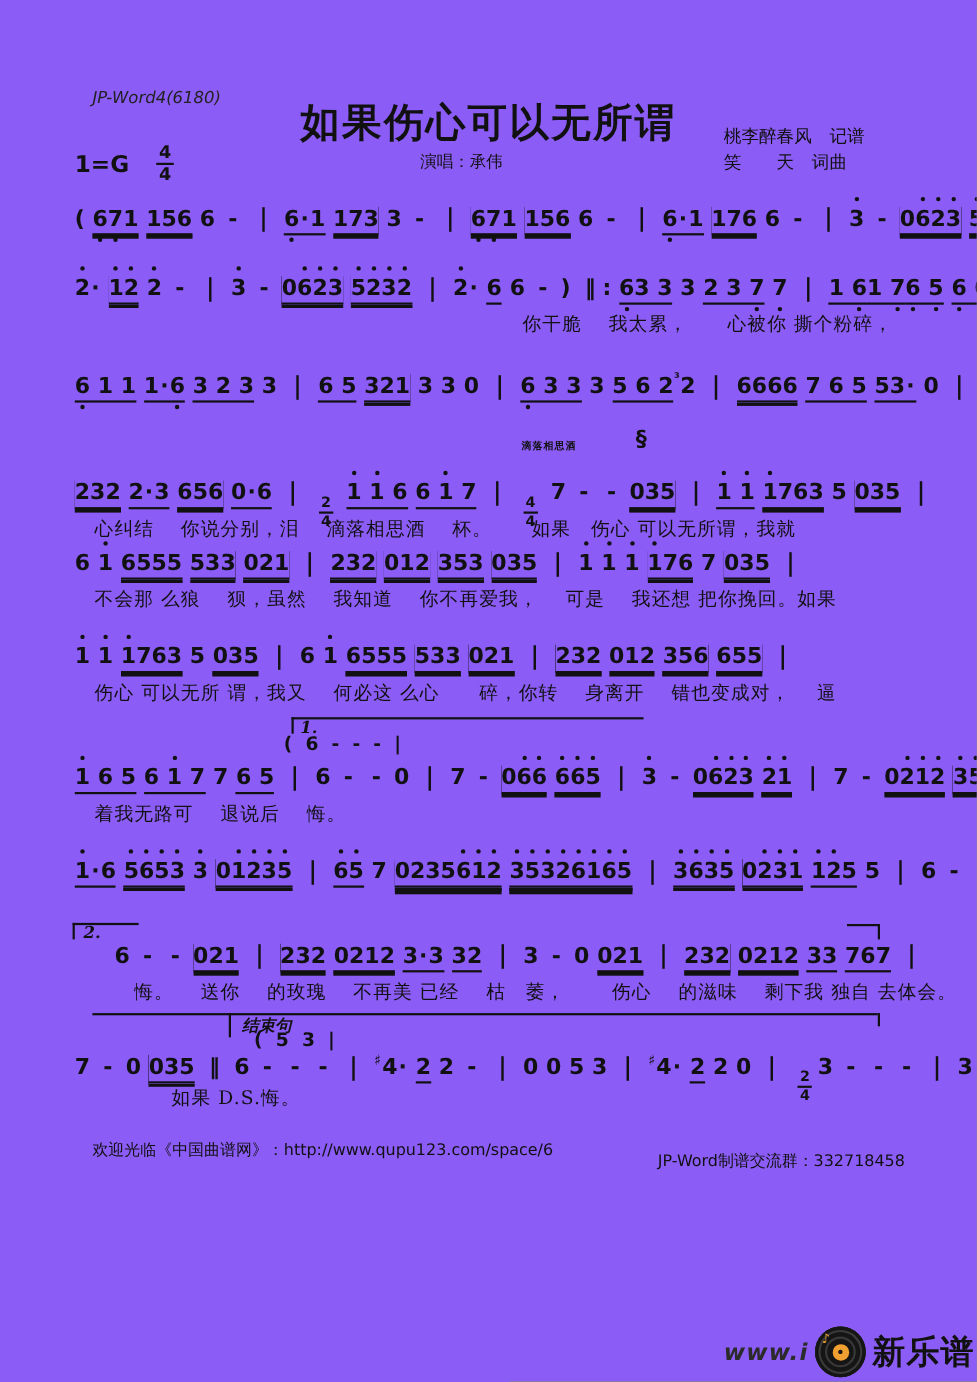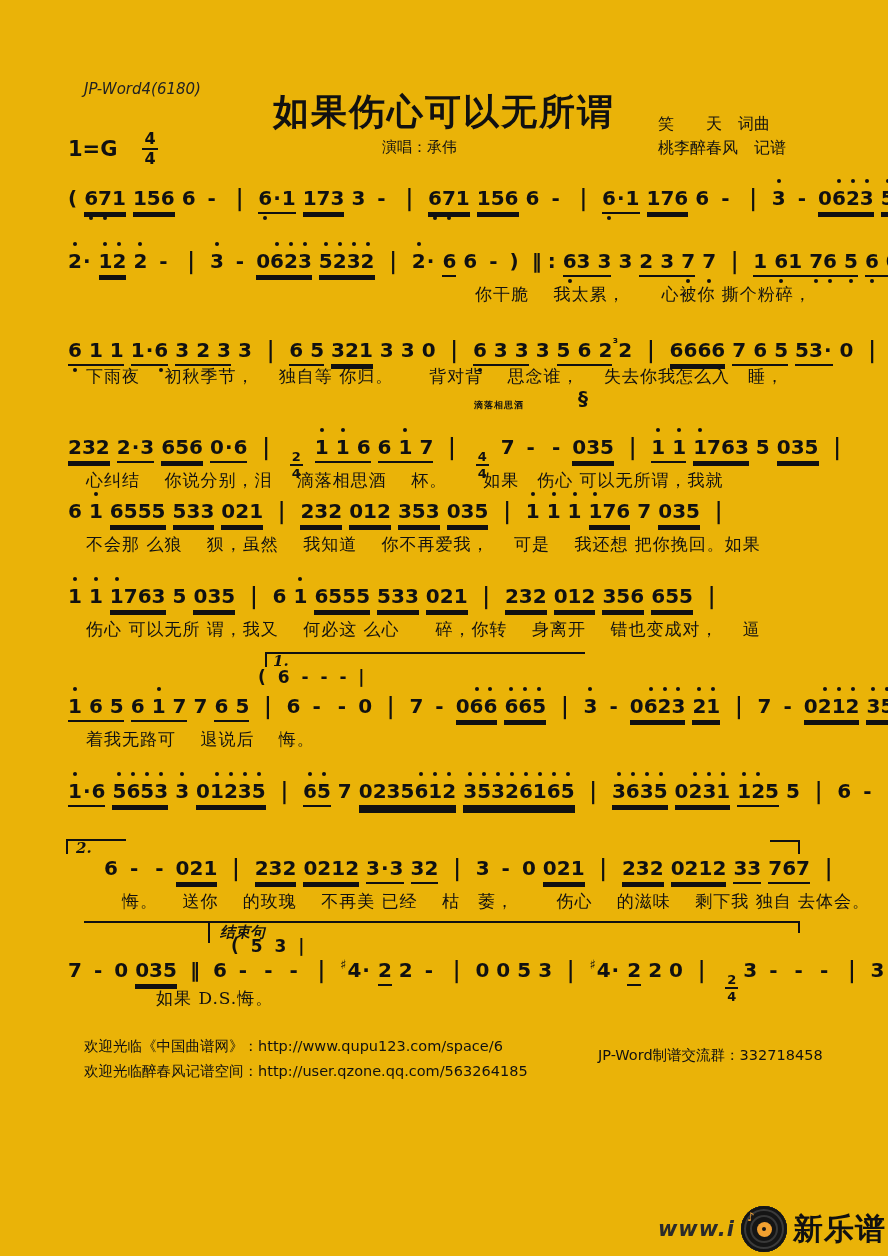--- a/index.html
+++ b/index.html
@@ -1,16 +1,16 @@
 <!DOCTYPE html>
 <html><head>
 <meta charset="utf-8">
 <style>
   html,body{margin:0;padding:0;background:#888;}
-  #page{position:relative;width:888px;height:1256px;background:#eab308;margin:0 auto;
+  #page{position:relative;width:888px;height:1256px;background:#8b5cf6;margin:0 auto;
         font-family:"DejaVu Sans",sans-serif;color:#111;overflow:hidden;}
   .abs{position:absolute;}
   
   .brand{left:84px;top:80px;font-style:italic;font-size:15px;color:#222;}
   .title{left:194px;top:88px;width:500px;text-align:center;font-size:36px;font-weight:bold;letter-spacing:2px;}
   .credits{left:658px;top:112px;width:210px;font-size:16px;line-height:24px;font-weight:500;}
   .singer{left:382px;top:138px;font-size:15px;}
   .keysig{left:68px;top:131px;font-size:21px;font-weight:bold;display:flex;align-items:center;gap:20px;}
   .keysig .ts{font-size:16px;vertical-align:middle;}
   
@@ -57,43 +57,42 @@
   .vinyl .note{position:absolute;left:6px;top:4px;color:#f0a030;font-size:12px;font-weight:bold;}
   .wm-name{font-weight:bold;font-size:30px;letter-spacing:1px;color:#111;}
 </style>
 </head>
 <body>
 
 <div id="page">
   <div class="abs brand">JP-Word4(6180)</div>
   <div class="abs title">如果伤心可以无所谓</div>
   <div class="abs credits">
+    <div>桃李醉春风　记谱</div>
     <div>笑　　天　词曲</div>
-    <div>桃李醉春风　记谱</div>
   </div>
   <div class="abs singer">演唱：承伟</div>
   <div class="abs keysig">
     <span>1=G</span>
     <span class="ts">
       <span>4</span>
       <span>4</span>
     </span>
   </div>
 
   <div id="score">
       <div class="system" style="top: 185px;">
         <div class="notation"><span class="n">(</span><span class="sp"> </span><span class="g u2"><span class="n db">6</span><span class="n db">7</span><span class="n">1</span></span><span class="sp"> </span><span class="g u2"><span class="n">1</span><span class="n">5</span><span class="n">6</span></span><span class="sp"> </span><span class="n">6</span><span class="sp"> </span><span class="n dash">-</span><span class="sp"> </span><span class="n bar">|</span><span class="sp"> </span><span class="g u1"><span class="n db">6</span><span class="n mid">·</span><span class="n">1</span></span><span class="sp"> </span><span class="g u2"><span class="n">1</span><span class="n">7</span><span class="n">3</span></span><span class="sp"> </span><span class="n">3</span><span class="sp"> </span><span class="n dash">-</span><span class="sp"> </span><span class="n bar">|</span><span class="sp"> </span><span class="g u2"><span class="n db">6</span><span class="n db">7</span><span class="n">1</span></span><span class="sp"> </span><span class="g u2"><span class="n">1</span><span class="n">5</span><span class="n">6</span></span><span class="sp"> </span><span class="n">6</span><span class="sp"> </span><span class="n dash">-</span><span class="sp"> </span><span class="n bar">|</span><span class="sp"> </span><span class="g u1"><span class="n db">6</span><span class="n mid">·</span><span class="n">1</span></span><span class="sp"> </span><span class="g u2"><span class="n">1</span><span class="n">7</span><span class="n">6</span></span><span class="sp"> </span><span class="n">6</span><span class="sp"> </span><span class="n dash">-</span><span class="sp"> </span><span class="n bar">|</span><span class="sp"> </span><span class="n da">3</span><span class="sp"> </span><span class="n dash">-</span><span class="sp"> </span><span class="g u2"><span class="n">0</span><span class="n da">6</span><span class="n da">2</span><span class="n da">3</span></span><span class="sp"> </span><span class="g u2"><span class="n da">5</span></span><span class="sp"> </span></div>
       </div>
       <div class="system" style="top: 248px;">
         <div class="notation"><span class="n da">2</span><span class="n mid">·</span><span class="sp"> </span><span class="g u2"><span class="n da">1</span><span class="n da">2</span></span><span class="sp"> </span><span class="n da">2</span><span class="sp"> </span><span class="n dash">-</span><span class="sp"> </span><span class="n bar">|</span><span class="sp"> </span><span class="n da">3</span><span class="sp"> </span><span class="n dash">-</span><span class="sp"> </span><span class="g u2"><span class="n">0</span><span class="n da">6</span><span class="n da">2</span><span class="n da">3</span></span><span class="sp"> </span><span class="g u2"><span class="n da">5</span><span class="n da">2</span><span class="n da">3</span><span class="n da">2</span></span><span class="sp"> </span><span class="n bar">|</span><span class="sp"> </span><span class="n da">2</span><span class="n mid">·</span><span class="sp"> </span><span class="g u1"><span class="n">6</span></span><span class="sp"> </span><span class="n">6</span><span class="sp"> </span><span class="n dash">-</span><span class="sp"> </span><span class="n">)</span><span class="sp"> </span><span class="n thick">‖</span><span class="n">:</span><span class="sp"> </span><span class="g u1"><span class="n db">6</span><span class="n">3</span><span class="sp"> </span><span class="n">3</span></span><span class="sp"> </span><span class="n">3</span><span class="sp"> </span><span class="g u1"><span class="n">2</span><span class="sp"> </span><span class="n">3</span><span class="sp"> </span><span class="n db">7</span></span><span class="sp"> </span><span class="n db">7</span><span class="sp"> </span><span class="n bar">|</span><span class="sp"> </span><span class="g u1"><span class="n">1</span><span class="sp"> </span><span class="n db">6</span></span><span class="g u1"><span class="n">1</span><span class="sp"> </span><span class="n db">7</span></span><span class="g u1"><span class="n db">6</span><span class="sp"> </span><span class="n db">5</span></span><span class="sp"> </span><span class="g u1"><span class="n db">6</span><span class="sp"> </span><span class="n">0</span></span><span class="sp"> </span></div>
         <div class="lyrics" style="margin-left: 407px;">你干脆　 我太累，　　心被你 撕个粉碎，</div>
       </div>
       <div class="system" style="top: 330px;">
         <div class="notation"><span class="g u1"><span class="n db">6</span><span class="sp"> </span><span class="n">1</span><span class="sp"> </span><span class="n">1</span></span><span class="sp"> </span><span class="g u1"><span class="n">1</span><span class="n mid">·</span><span class="n db">6</span></span><span class="sp"> </span><span class="g u1"><span class="n">3</span><span class="sp"> </span><span class="n">2</span><span class="sp"> </span><span class="n">3</span></span><span class="sp"> </span><span class="n">3</span><span class="sp"> </span><span class="n bar">|</span><span class="sp"> </span><span class="g u1"><span class="n">6</span><span class="sp"> </span><span class="n">5</span></span><span class="sp"> </span><span class="g u2"><span class="n">3</span><span class="n">2</span><span class="n">1</span></span><span class="sp"> </span><span class="n">3</span><span class="sp"> </span><span class="n">3</span><span class="sp"> </span><span class="n">0</span><span class="sp"> </span><span class="n bar">|</span><span class="sp"> </span><span class="g u1"><span class="n db">6</span><span class="sp"> </span><span class="n">3</span><span class="sp"> </span><span class="n">3</span></span><span class="sp"> </span><span class="n">3</span><span class="sp"> </span><span class="g u1"><span class="n">5</span><span class="sp"> </span><span class="n">6</span><span class="sp"> </span><span class="n">2</span></span><span class="n trip">³</span><span class="n">2</span><span class="sp"> </span><span class="n bar">|</span><span class="sp"> </span><span class="g u2"><span class="n">6</span><span class="n">6</span><span class="n">6</span><span class="n">6</span></span><span class="sp"> </span><span class="g u1"><span class="n">7</span><span class="sp"> </span><span class="n">6</span><span class="sp"> </span><span class="n">5</span></span><span class="sp"> </span><span class="g u1"><span class="n">5</span><span class="n">3</span><span class="n mid">·</span></span><span class="sp"> </span><span class="n">0</span><span class="sp"> </span><span class="n bar">|</span></div>
-        <div class="lyrics" style="margin-left: 18px;">下雨夜　 初秋季节，　 独自等 你归。　　背对背　 思念谁，　 失去你我怎么入　睡，</div>
       </div>
       <div class="system" style="top: 434px;">
         <div class="notation"><span class="g u2"><span class="n">2</span><span class="n">3</span><span class="n">2</span></span><span class="sp"> </span><span class="g u1"><span class="n">2</span><span class="n mid">·</span><span class="n">3</span></span><span class="sp"> </span><span class="g u2"><span class="n">6</span><span class="n">5</span><span class="n">6</span></span><span class="sp"> </span><span class="g u1"><span class="n">0</span><span class="n mid">·</span><span class="n">6</span></span><span class="sp"> </span><span class="n bar">|</span><span class="sp"> </span><span class="ts">
             <span>2</span>
             <span>4</span>
           </span><span class="sp"> </span><span class="g u1"><span class="n da">1</span><span class="sp"> </span><span class="n da">1</span><span class="sp"> </span><span class="n">6</span></span><span class="sp"> </span><span class="g u1"><span class="n">6</span><span class="sp"> </span><span class="n da">1</span><span class="sp"> </span><span class="n">7</span></span><span class="sp"> </span><span class="n bar">|</span><span class="sp"> </span><span class="ts">
             <span>4</span>
             <span>4</span>
           </span><span class="sp"> </span><span class="n">7</span><span class="sp"> </span><span class="n dash">-</span><span class="sp"> </span><span class="n dash">-</span><span class="sp"> </span><span class="g u2"><span class="n">0</span><span class="n">3</span><span class="n">5</span></span><span class="sp"> </span><span class="n bar">|</span><span class="sp"> </span><span class="g u1"><span class="n da">1</span><span class="sp"> </span><span class="n da">1</span></span><span class="sp"> </span><span class="g u2"><span class="n da">1</span><span class="n">7</span><span class="n">6</span><span class="n">3</span></span><span class="sp"> </span><span class="n">5</span><span class="sp"> </span><span class="g u2"><span class="n">0</span><span class="n">3</span><span class="n">5</span></span><span class="sp"> </span><span class="n bar">|</span></div>
         <div class="lyrics" style="margin-left: 18px;">心纠结　 你说分别，泪　 滴落相思酒　 杯。　　如果　伤心 可以无所谓，我就</div>
@@ -121,21 +120,20 @@
         <div class="notation"><span class="n">7</span><span class="sp"> </span><span class="n dash">-</span><span class="sp"> </span><span class="n">0</span><span class="sp"> </span><span class="g u2"><span class="n">0</span><span class="n">3</span><span class="n">5</span></span><span class="sp"> </span><span class="n thick">‖</span><span class="sp"> </span><span class="n">6</span><span class="sp"> </span><span class="n dash">-</span><span class="sp"> </span><span class="n dash">-</span><span class="sp"> </span><span class="n dash">-</span><span class="sp"> </span><span class="n bar">|</span><span class="sp"> </span><span class="n sharp">♯</span><span class="n">4</span><span class="n mid">·</span><span class="sp"> </span><span class="g u1"><span class="n">2</span></span><span class="sp"> </span><span class="n">2</span><span class="sp"> </span><span class="n dash">-</span><span class="sp"> </span><span class="n bar">|</span><span class="sp"> </span><span class="n">0</span><span class="sp"> </span><span class="n">0</span><span class="sp"> </span><span class="n">5</span><span class="sp"> </span><span class="n">3</span><span class="sp"> </span><span class="n bar">|</span><span class="sp"> </span><span class="n sharp">♯</span><span class="n">4</span><span class="n mid">·</span><span class="sp"> </span><span class="g u1"><span class="n">2</span></span><span class="sp"> </span><span class="n">2</span><span class="sp"> </span><span class="n">0</span><span class="sp"> </span><span class="n bar">|</span><span class="sp"> </span><span class="ts">
             <span>2</span>
             <span>4</span>
           </span><span class="n">3</span><span class="sp"> </span><span class="n dash">-</span><span class="sp"> </span><span class="n dash">-</span><span class="sp"> </span><span class="n dash">-</span><span class="sp"> </span><span class="n bar">|</span><span class="sp"> </span><span class="n">3</span><span class="sp"> </span><span class="sp"> </span><span class="sp"> </span><span class="sp"> </span><span class="sp"> </span></div>
         <div class="lyrics" style="margin-left: 88px;">如果 D.S.悔。</div>
       </div>
     </div>
 
   <div class="abs footer-left">
     <div>欢迎光临《中国曲谱网》：http://www.qupu123.com/space/6</div>
-    <div>欢迎光临醉春风记谱空间：http://user.qzone.qq.com/563264185</div>
   </div>
   <div class="abs footer-right">JP-Word制谱交流群：332718458</div>
 
   <div class="abs watermark">
     <span class="wm-url">www.i</span>
     <span class="vinyl">
       <span class="note">♪</span>
       <span class="center"></span>
       <span class="hole"></span>
     </span>

